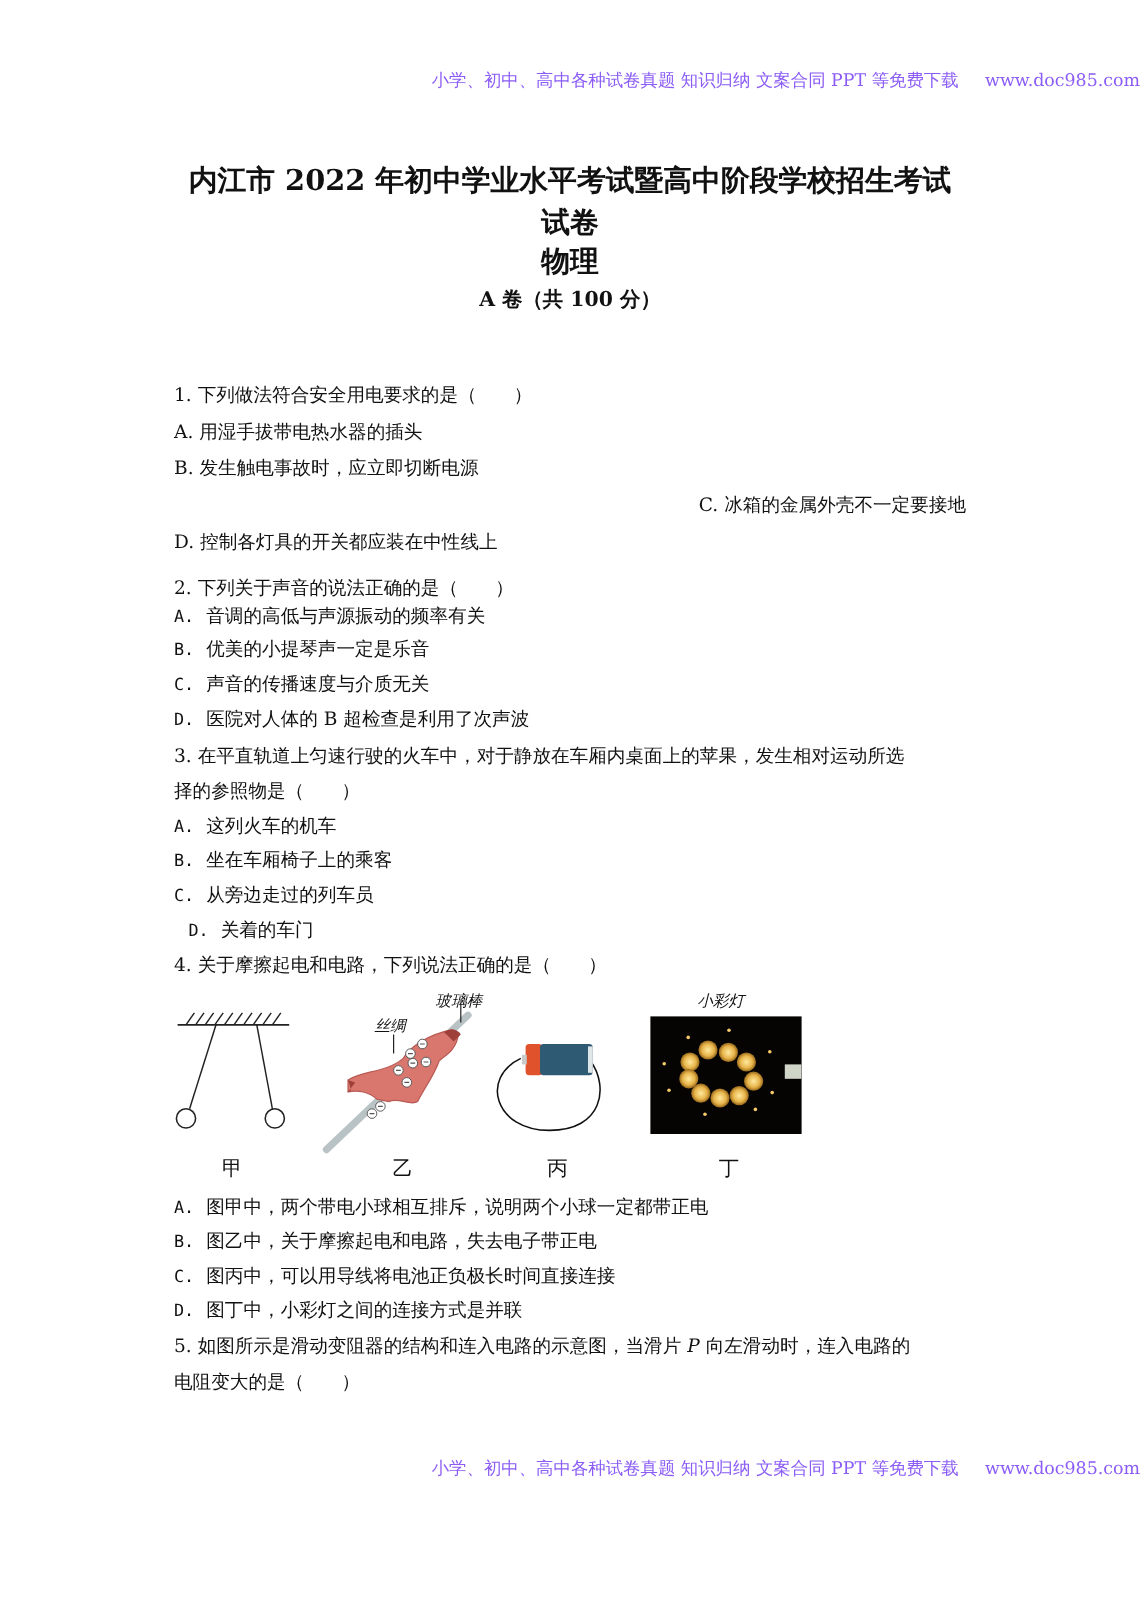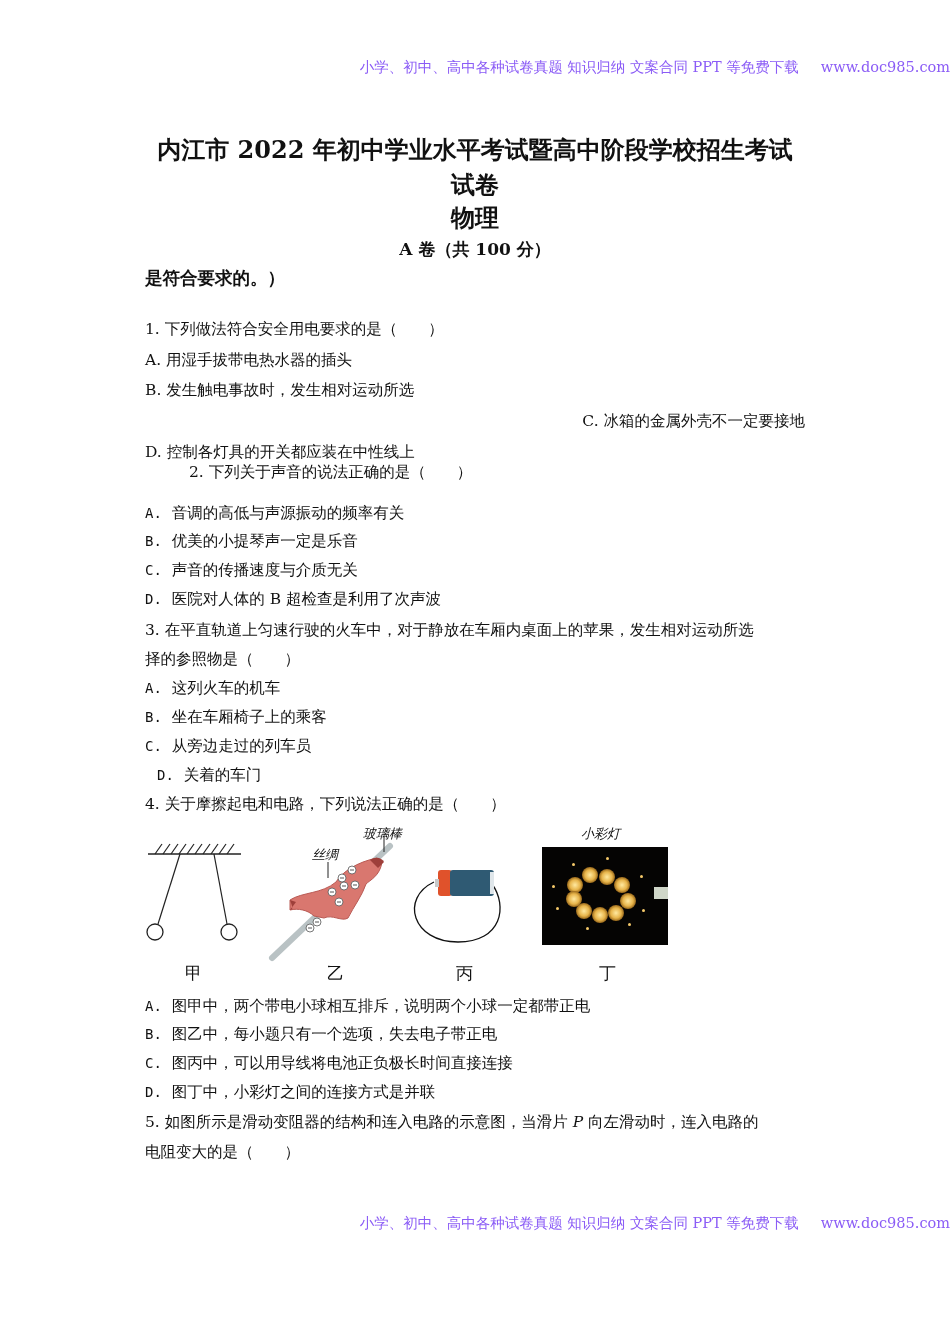--- a/index.html
+++ b/index.html
@@ -30,30 +30,29 @@
 <div class="hdr" style="top:58px;">
   <span>小学、初中、高中各种试卷真题  知识归纳  文案合同  PPT 等免费下载</span><span class="url">www.doc985.com</span>
 </div>
 
 <div class="title" style="top:133px;">内江市 2022 年初中学业水平考试暨高中阶段学校招生考试</div>
 <div class="title" style="top:168px;">试卷</div>
 <div class="title" style="top:201px;">物理</div>
 <div class="sub" style="top:238px;">A 卷（共 100 分）</div>
 
 <div class="sec" style="top:265px;">
-  <div>是符合要求的。）</div>
 </div>
 
 <div class="line" style="top:319px;">1. 下列做法符合安全用电要求的是（　　）</div>
 <div class="line" style="top:350px;">A. 用湿手拔带电热水器的插头</div>
-<div class="line" style="top:380px;">B. 发生触电事故时，发生相对运动所选</div>
+<div class="line" style="top:380px;">B. 发生触电事故时，应立即切断电源</div>
 <div class="line" style="top:411px;text-align:right;">C. 冰箱的金属外壳不一定要接地</div>
 <div class="line" style="top:442px;">D. 控制各灯具的开关都应装在中性线上</div>
 
-<div class="line" style="top:462px;margin-left:44px;">2. 下列关于声音的说法正确的是（　　）</div>
+<div class="line" style="top:480px;">2. 下列关于声音的说法正确的是（　　）</div>
 <div class="line opt2" style="top:503px;"><span>A.</span><span class="t">音调的高低与声源振动的频率有关</span></div>
 <div class="line opt2" style="top:531px;"><span>B.</span><span class="t">优美的小提琴声一定是乐音</span></div>
 <div class="line opt2" style="top:560px;"><span>C.</span><span class="t">声音的传播速度与介质无关</span></div>
 <div class="line opt2" style="top:589px;"><span>D.</span><span class="t">医院对人体的 B 超检查是利用了次声波</span></div>
 
 <div class="line" style="top:620px;">3. 在平直轨道上匀速行驶的火车中，对于静放在车厢内桌面上的苹果，发生相对运动所选</div>
 <div class="line" style="top:649px;">择的参照物是（　　）</div>
 <div class="line opt2" style="top:678px;"><span>A.</span><span class="t">这列火车的机车</span></div>
 <div class="line opt2" style="top:707px;"><span>B.</span><span class="t">坐在车厢椅子上的乘客</span></div>
 <div class="line opt2" style="top:736px;"><span>C.</span><span class="t">从旁边走过的列车员</span></div>
@@ -140,21 +139,21 @@
   <div class="dot" style="left:64px;top:10px;"></div>
   <div class="dot" style="left:98px;top:28px;"></div>
   <div class="dot" style="left:100px;top:62px;"></div>
   <div class="dot" style="left:86px;top:76px;"></div>
   <div class="dot" style="left:44px;top:80px;"></div>
   <div style="position:absolute;left:112px;top:40px;width:14px;height:12px;background:#cfd6c8;"></div>
 </div>
 <div class="figlabel" style="left:599px;top:962px;">丁</div>
 
 <div class="line opt2" style="top:996px;"><span>A.</span><span class="t">图甲中，两个带电小球相互排斥，说明两个小球一定都带正电</span></div>
-<div class="line opt2" style="top:1024px;"><span>B.</span><span class="t">图乙中，每小题只有一个选项，失去电子带正电</span></div>
+<div class="line opt2" style="top:1024px;"><span>B.</span><span class="t">图乙中，关于摩擦起电和电路，失去电子带正电</span></div>
 <div class="line opt2" style="top:1053px;"><span>C.</span><span class="t">图丙中，可以用导线将电池正负极长时间直接连接</span></div>
 <div class="line opt2" style="top:1082px;"><span>D.</span><span class="t">图丁中，小彩灯之间的连接方式是并联</span></div>
 
 <div class="line" style="top:1112px;"><span>5. 如图所示是滑动变阻器的结构和连入电路的示意图，当滑片</span> <span class="ital">P</span> <span>向左滑动时，连入电路的</span></div>
 <div class="line" style="top:1142px;">电阻变大的是（　　）</div>
 
 <div class="hdr" style="top:1214px;">
   <span>小学、初中、高中各种试卷真题  知识归纳  文案合同  PPT 等免费下载</span><span class="url">www.doc985.com</span>
 </div>
 

